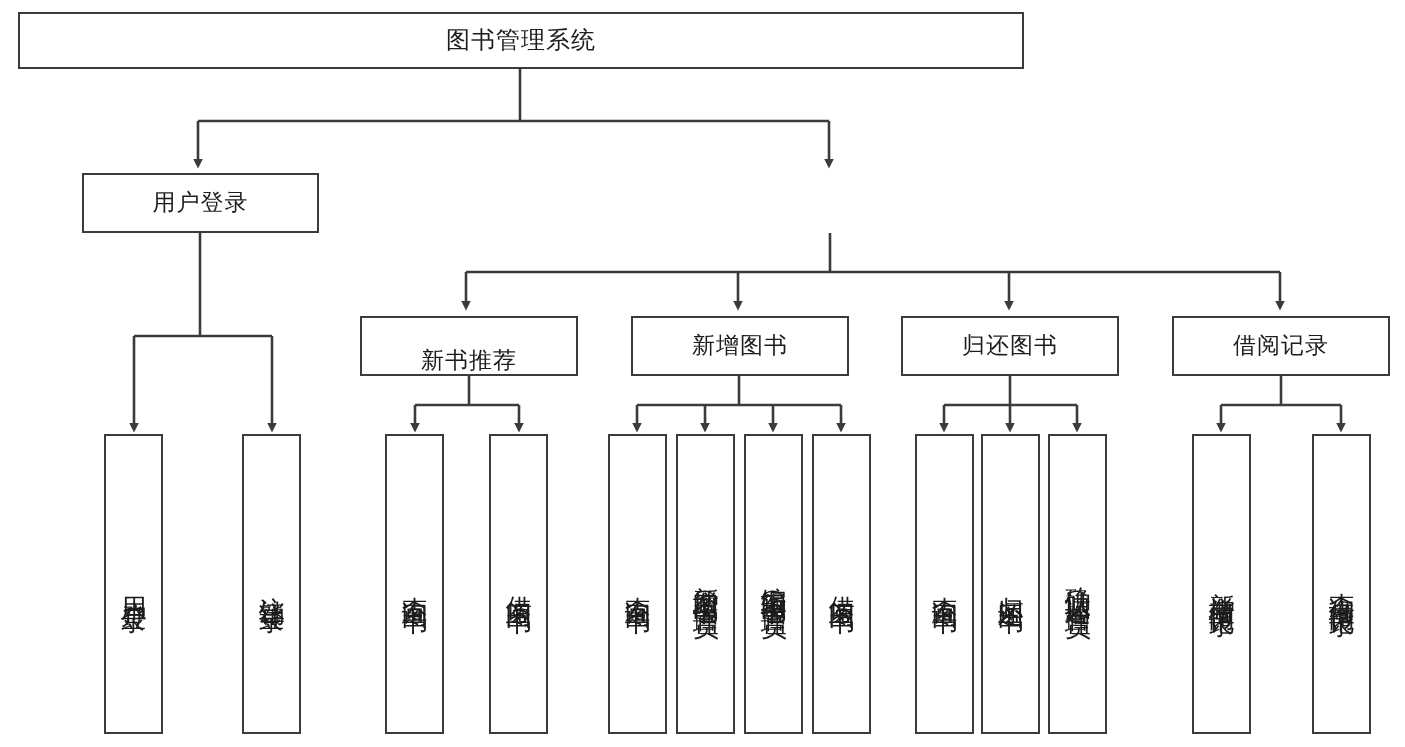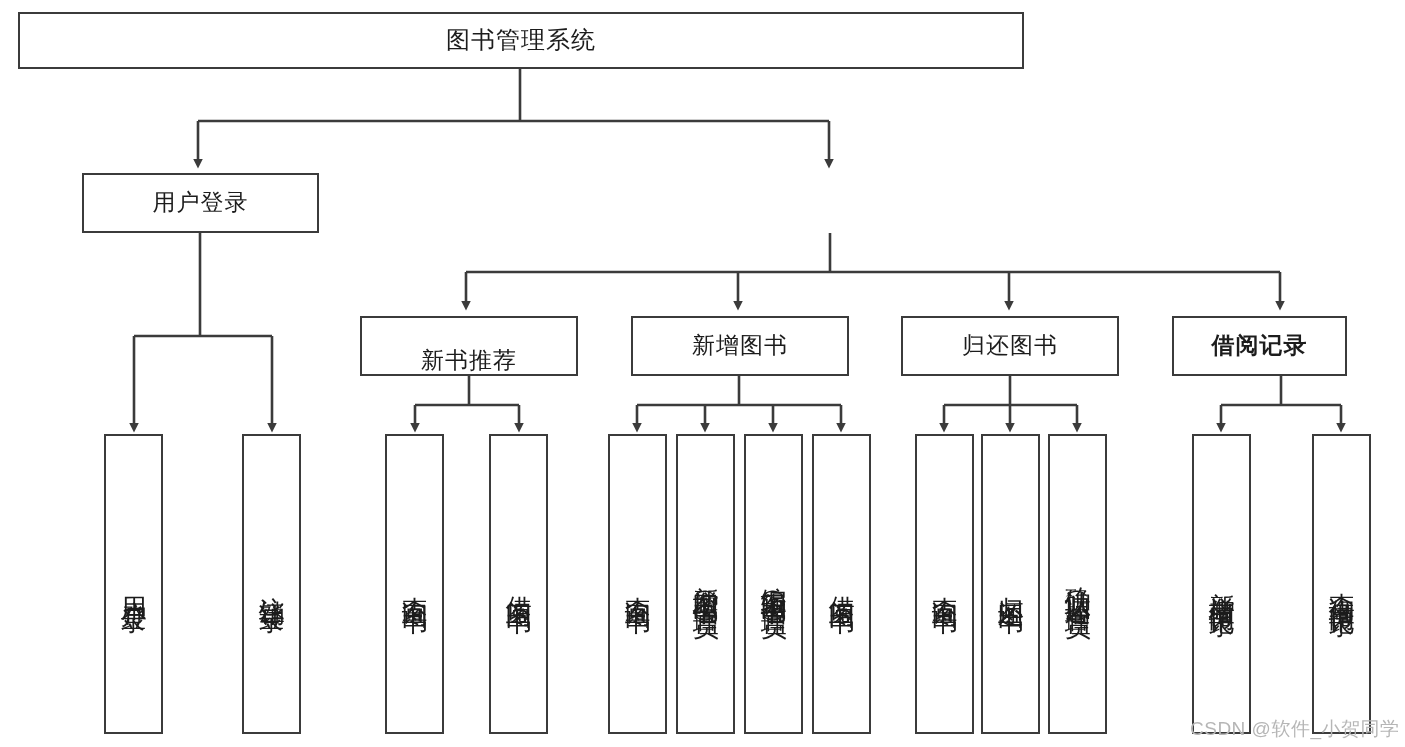--- a/index.html
+++ b/index.html
@@ -134,21 +134,21 @@
 
   <div class="node horiz" style="left:360px; top:316px; width:218px; height:60px;align-items:flex-end;">
     <span class="label">新书推荐</span>
   </div>
   <div class="node horiz" style="left:631px; top:316px; width:218px; height:60px;">
     <span class="label">新增图书</span>
   </div>
   <div class="node horiz" style="left:901px; top:316px; width:218px; height:60px;">
     <span class="label">归还图书</span>
   </div>
-  <div class="node horiz" style="left:1172px; top:316px; width:175px; height:60px;font-weight:bold;">
+  <div class="node horiz" style="left:1172px; top:316px; width:218px; height:60px;">
     <span class="label">借阅记录</span>
   </div>
 
   <div class="node vert" style="left:104px; top:434px; width:59px; height:300px;">
     <span class="label">用户登录</span>
   </div>
   <div class="node vert" style="left:242px; top:434px; width:59px; height:300px;">
     <span class="label">注销登录</span>
   </div>
 
@@ -182,15 +182,14 @@
     <span class="label">确认归还（管理员）</span>
   </div>
 
   <div class="node vert" style="left:1192px; top:434px; width:59px; height:300px;">
     <span class="label">新增借阅记录</span>
   </div>
   <div class="node vert" style="left:1312px; top:434px; width:59px; height:300px;">
     <span class="label">查询借阅记录</span>
   </div>
 
-  <div class="watermark" style="left:1190px; top:716px;">CSDN @软件_小贺同学</div>
 
 </div>
 
 </body></html>

